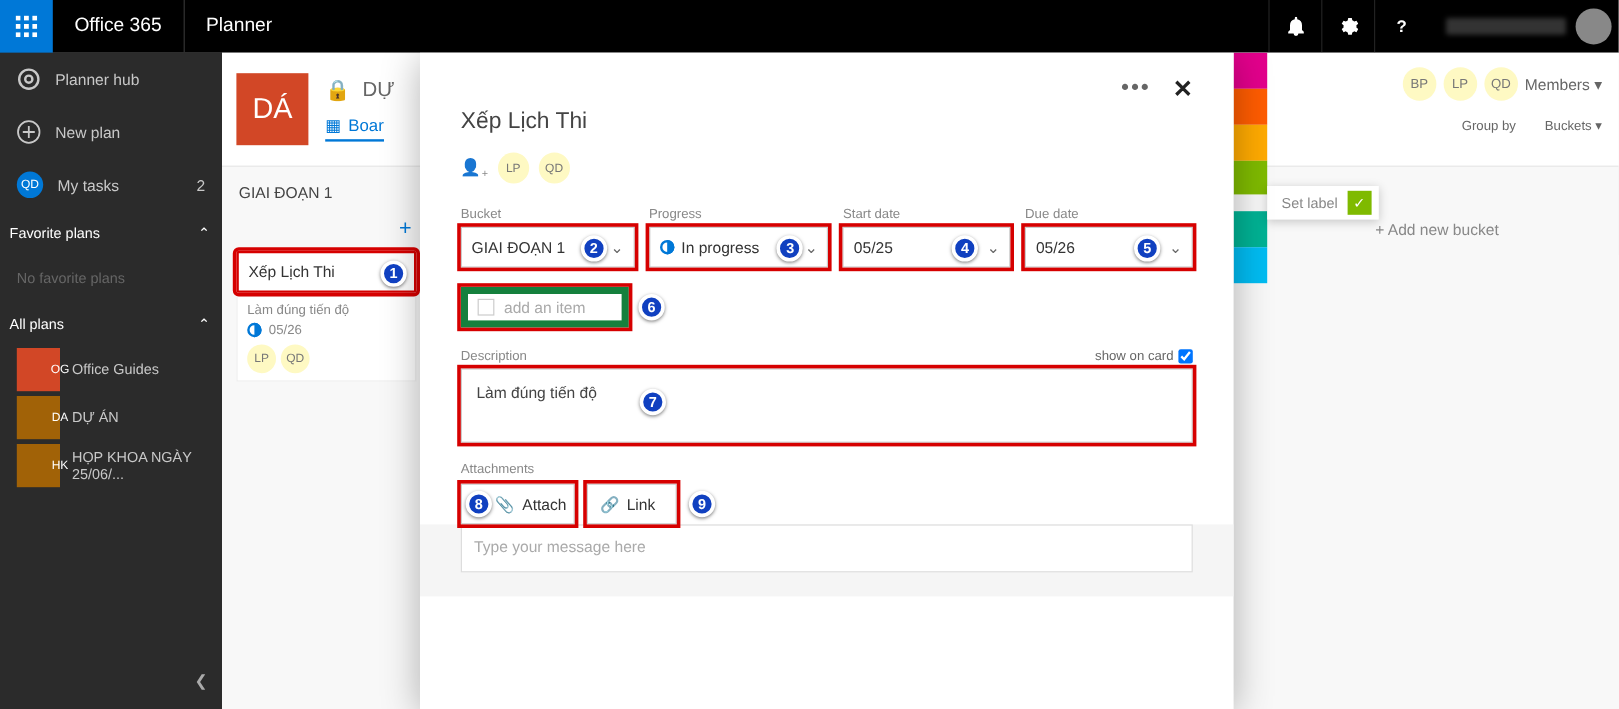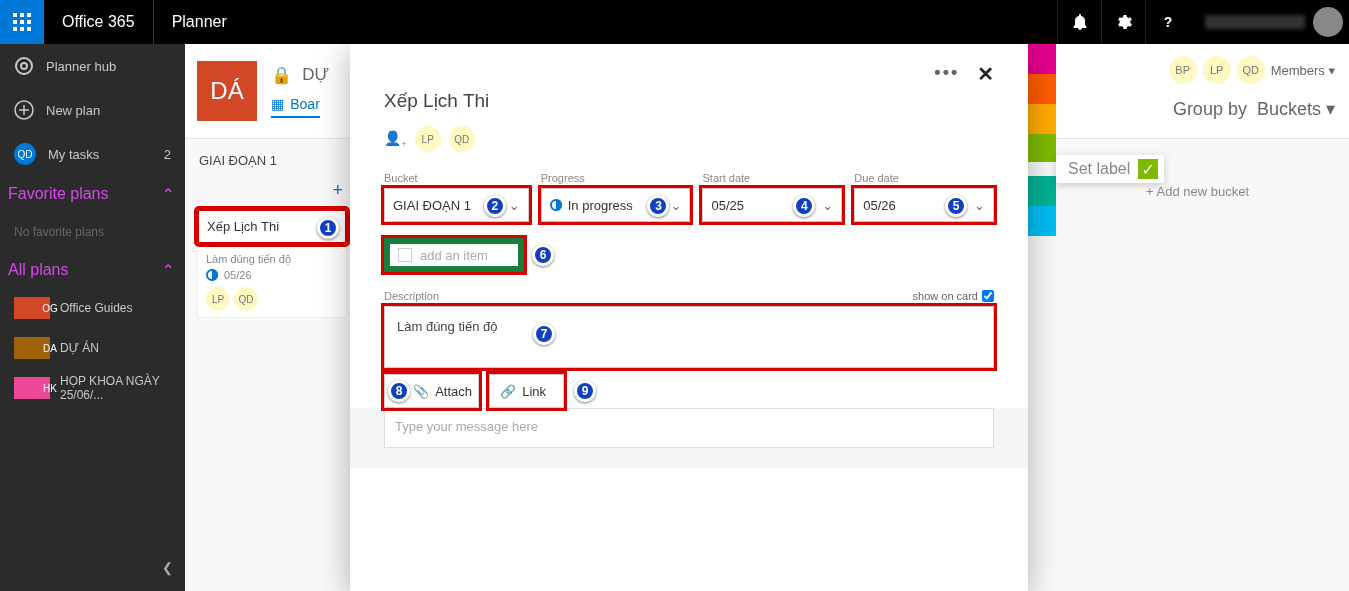--- a/index.html
+++ b/index.html
@@ -17,39 +17,39 @@
 .topbar-user { width: 160px; height: 44px; display: flex; align-items: center; justify-content: flex-end; padding-right: 6px; gap: 8px; }
 .user-blur { width: 100px; height: 14px; background: #333; filter: blur(2px); border-radius: 2px; }
 .user-avatar { width: 30px; height: 30px; border-radius: 50%; background: #888; }
 
 
 .leftnav { position: absolute; top: 44px; left: 0; width: 185px; bottom: 0; background: #2b2b2b; color: #c8c8c8; font-size: 13px; }
 .leftnav .item { display: flex; align-items: center; height: 44px; padding: 0 14px; cursor: pointer; gap: 12px; }
 .leftnav .item .icon { width: 20px; height: 20px; display: flex; align-items: center; justify-content: center; }
 .leftnav .item .icon svg { fill: #c8c8c8; }
 .leftnav .item .badge { margin-left: auto; color: #c8c8c8; }
-.leftnav .section-head { display: flex; align-items: center; height: 36px; padding: 0 10px 0 8px; font-size: 16px; color: #d946ef; gap: 42px; }
+.leftnav .section-head { display: flex; align-items: center; height: 36px; padding: 0 10px 0 8px; font-size: 12px; color: #ffffff; gap: 42px; }
 .leftnav .section-head .chev { margin-left: auto; }
 .leftnav .mini-item { display: flex; align-items: center; height: 40px; padding: 0 14px; gap: 10px; cursor: pointer; font-size: 12px; }
-.leftnav .mini-item .sq { width: 22px; height: 22px; display: flex; align-items: center; justify-content: center; color: #fff; font-size: 10px; padding-left: 36px; }
+.leftnav .mini-item .sq { width: 22px; height: 36px; display: flex; align-items: center; justify-content: center; color: #fff; font-size: 10px; padding-left: 36px; }
 .leftnav .collapse-arrow { position: absolute; bottom: 16px; right: 12px; color: #aaa; cursor: pointer; }
 .avatar-sm { width: 22px; height: 22px; border-radius: 50%; background: #0078d7; color: #fff; font-size: 10px; display: flex; align-items: center; justify-content: center; }
 
 
 .planarea { position: absolute; top: 44px; left: 185px; right: 0; bottom: 0; background: #f8f8f8; }
 .planhead { height: 95px; background: #fff; border-bottom: 1px solid #e5e5e5; display: flex; align-items: center; padding-left: 12px; gap: 14px; }
 .plan-badge { width: 60px; height: 60px; background: #d24726; color: #fff; display: flex; align-items: center; justify-content: center; font-size: 24px; }
 .plan-head-right { display: flex; flex-direction: column; gap: 10px; }
 .plan-title-row { display: flex; align-items: center; gap: 10px; color: #666; font-size: 17px; }
 .plan-tabs { display: flex; gap: 20px; color: #0078d7; font-size: 14px; }
 .plan-tab { display: flex; align-items: center; gap: 6px; cursor: pointer; border-bottom: 2px solid #0078d7; padding-bottom: 4px; }
 .planhead-right { position: absolute; right: 14px; top: 12px; display: flex; flex-direction: column; align-items: flex-end; gap: 14px; }
 .avatars-row { display: flex; align-items: center; gap: 6px; color: #666; font-size: 13px; }
 .av { width: 28px; height: 28px; border-radius: 50%; background: #fef9c3; color: #777; font-size: 11px; display: flex; align-items: center; justify-content: center; }
-.filters-row { display: flex; align-items: center; gap: 10px; color: #666; font-size: 18px; }
+.filters-row { display: flex; align-items: center; gap: 24px; color: #666; font-size: 11px; }
 
 
 .bucket-col { position: absolute; top: 95px; left: 12px; width: 150px; }
 .bucket-title { font-size: 13px; color: #444; padding: 14px 2px 8px; }
 .add-row { display: flex; justify-content: flex-end; padding: 4px 4px 8px; color: #0078d7; cursor: pointer; font-size: 18px; }
 .task-card { border: 2px solid #d60000; border-radius: 2px; background: #fff; padding: 8px; position: relative; }
 .task-card .nm { font-size: 13px; color: #333; }
 .sub-card { background: #fff; border: 1px solid #eee; padding: 6px 8px; font-size: 11px; color: #888; margin-top: 2px; }
 .sub-row { display: flex; align-items: center; gap: 6px; margin-top: 4px; }
 .prog-icon { width: 12px; height: 12px; border-radius: 50%; border: 2px solid #0078d7; position: relative; }
@@ -86,21 +86,21 @@
 .attach-row { display: flex; gap: 10px; align-items: center; margin-top: 6px; }
 .attach-btn { height: 34px; border: 1px solid #ccc; display: flex; align-items: center; gap: 6px; padding: 0 10px; font-size: 13px; color: #333; cursor: pointer; }
 
 .comments-head { font-size: 11px; color: #888; margin-top: 24px; margin-bottom: 6px; background:#f5f5f5; padding:10px 34px 4px; margin-left:-34px; margin-right:-34px;}
 .comments-box { background:#f5f5f5; padding: 0 34px 20px; margin: 0 -34px; }
 .comment-input { background:#fff; border:1px solid #ddd; height: 40px; padding: 10px; color:#aaa; font-size: 13px; }
 
 
 .label-stack { position: absolute; top: 44px; left: 1028px; display: flex; flex-direction: column; }
 .swatch { width: 28px; height: 30px; cursor: pointer; }
-.set-label-fly { position: absolute; top: 155px; left: 1056px; background: #fff; box-shadow: 0 2px 8px rgba(0,0,0,0.2); height: 28px; display: flex; align-items: center; padding: 0 6px 0 12px; gap: 8px; font-size: 16px; color: #888; }
+.set-label-fly { position: absolute; top: 155px; left: 1056px; background: #fff; box-shadow: 0 2px 8px rgba(0,0,0,0.2); height: 28px; display: flex; align-items: center; padding: 0 6px 0 12px; gap: 8px; font-size: 12px; color: #888; }
 .set-label-fly .ok { width: 20px; height: 20px; background: #7fba00; color: #fff; display: flex; align-items: center; justify-content: center; }
 
 .add-bucket { position: absolute; top: 140px; right: 100px; color: #888; font-size: 13px; }
 </style>
 </head>
 <body>
 
 <div class="topbar">
   <div class="waffle">
     <svg viewBox="0 0 18 18">
@@ -174,21 +174,21 @@
   </div>
   <div class="mini-item">
     <span class="sq" style="background:#d24726">OG</span>
     <span>Office Guides</span>
   </div>
   <div class="mini-item">
     <span class="sq" style="background:#a16207">DA</span>
     <span>DỰ ÁN</span>
   </div>
   <div class="mini-item">
-    <span class="sq" style="background:#ec4899">HK</span>
+    <span class="sq" style="background:#a16207">HK</span>
     <span>HỌP KHOA NGÀY 25/06/...</span>
   </div>
   <div class="collapse-arrow">❮</div>
 </div>
 
 <div class="planarea">
   <div class="planhead">
     <div class="plan-badge">DÁ</div>
     <div class="plan-head-right">
       <div class="plan-title-row">
@@ -316,20 +316,21 @@
       <label class="show-on-card">
         <span>show on card</span>
         <input type="checkbox" checked="" style="">
       </label>
     </div>
     <div class="desc-box redbox" style="position:relative">
       <span>Làm đúng tiến độ</span>
       <div class="pin" style="left:148px;top:16px">7</div>
     </div>
 
+    <div class="field-label" style="margin-top:16px">Attachments</div>
     <div class="attach-row" style="position:relative">
       <div class="attach-btn redbox" style="position:relative;width:95px">
         <div class="pin" style="left:3px;top:5px">8</div>
         <span style="margin-left:18px">📎</span>
         <span>Attach</span>
       </div>
       <div class="attach-btn redbox" style="width:75px">
         <span>🔗</span>
         <span>Link</span>
       </div>

